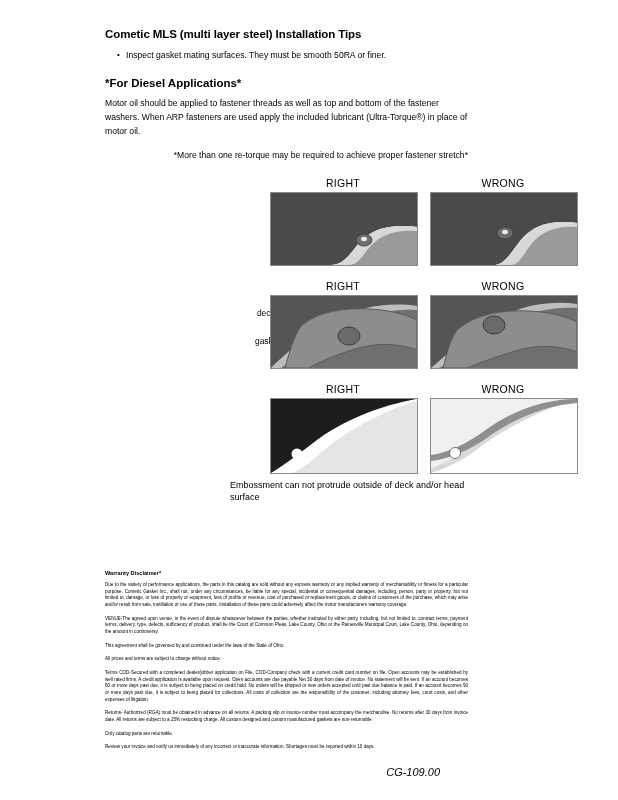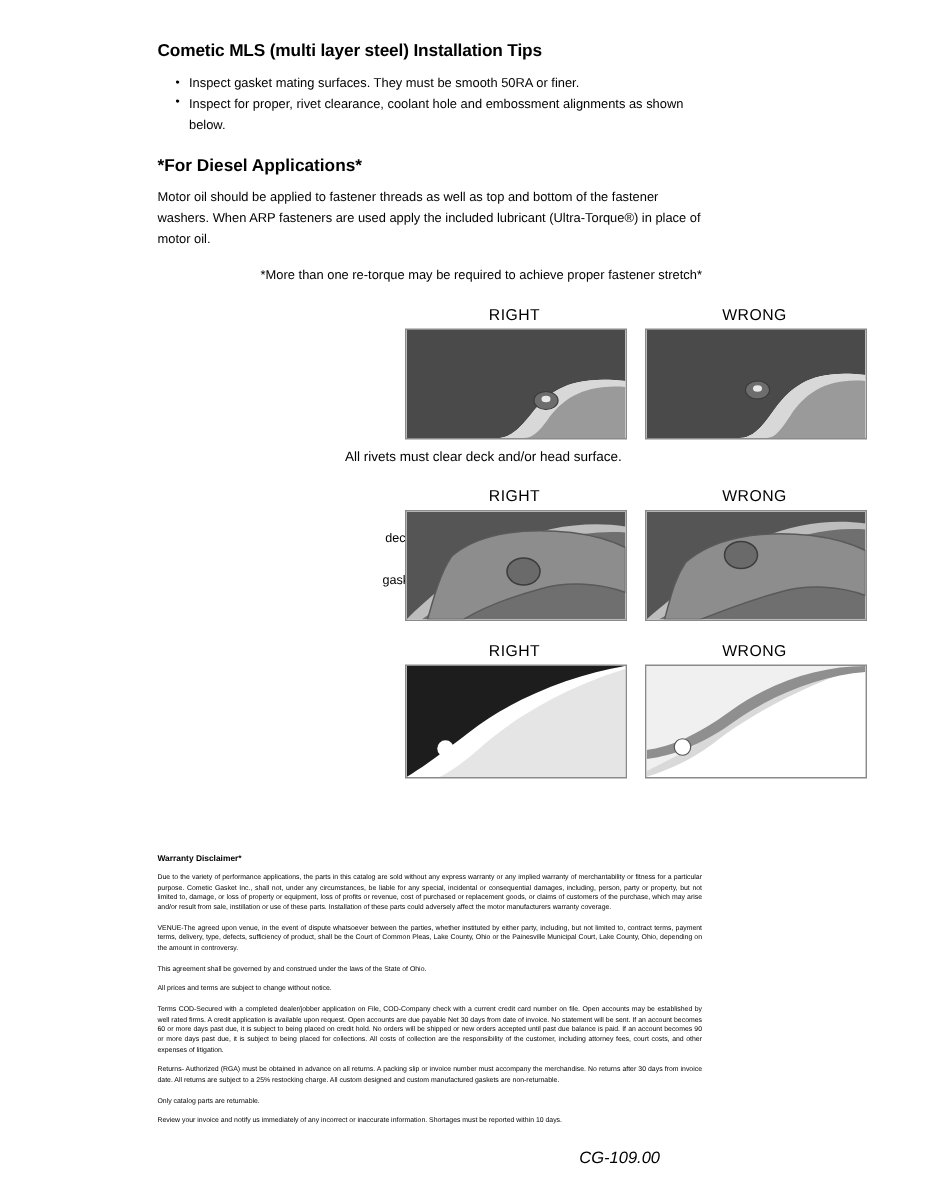--- a/index.html
+++ b/index.html
@@ -154,21 +154,20 @@
 </style>
 </head>
 <body>
 
 <div class="page">
 
   <h1 class="title">Cometic MLS (multi layer steel) Installation Tips</h1>
 
   <ul class="subbullets">
     <li>Inspect gasket mating surfaces.  They must be smooth 50RA or finer.</li>
-    <li>Inspect for proper, rivet clearance, coolant hole and embossment alignments as shown below.</li>
   </ul>
 
   <h2 class="section">*For Diesel Applications*</h2>
   <p class="body">Motor oil should be applied to fastener threads as well as top and bottom of the fastener washers. When ARP fasteners are used apply the included lubricant (Ultra-Torque®) in place of motor oil.</p>
   <p class="body last">*More than one re-torque may be required to achieve proper fastener stretch*</p>
 
   <div class="figures">
 
     <div class="figrow">
       <div class="figcol">
@@ -191,21 +190,20 @@
             <rect x="0" y="0" width="146" height="72" fill="#ffffff"></rect>
             <path d="M0 0 H146 V30 C112 26 98 36 86 52 C78 63 72 72 62 72 H0 Z" fill="#4a4a4a"></path>
             <path d="M146 30 V72 H62 C72 72 78 63 86 52 C98 36 112 26 146 30 Z" fill="#d8d8d8"></path>
             <path d="M146 34 C120 32 106 42 96 57 C90 66 86 72 80 72 H146 Z" fill="#9a9a9a"></path>
             <ellipse cx="74" cy="40" rx="8" ry="6" fill="#6d6d6d" stroke="#3a3a3a" stroke-width="0.8"></ellipse>
             <ellipse cx="74" cy="39" rx="3" ry="2.2" fill="#e8e8e8"></ellipse>
           </svg>
         </div>
       </div>
     </div>
-    <div class="caption">All rivets must clear deck and/or head surface.</div>
 
     <div style="position:relative; margin-top:14px;">
       <div class="callouts" style="top:18px;">
         <div>coolant hole on</div>
         <div>deck / head surface</div>
       </div>
       <div class="callouts" style="top:56px;">
         <div>gasket embossment</div>
       </div>
       <div class="callout-line" style="left:228px; top:27px; width:28px;"></div>
@@ -258,20 +256,21 @@
           <svg width="146" height="74" viewBox="0 0 146 74">
             <rect x="0" y="0" width="146" height="74" fill="#ffffff"></rect>
             <path d="M0 0 H146 C112 10 72 30 44 52 C28 64 12 70 0 74 Z" fill="#d9d9d9"></path>
             <path d="M0 0 H146 C116 4 76 20 48 42 C30 56 12 64 0 70 Z" fill="#f0f0f0"></path>
             <path d="M0 56 C16 54 34 46 56 30 C84 10 116 0 146 0 V4 C118 6 86 18 60 36 C38 52 18 60 0 62 Z" fill="#8f8f8f"></path>
             <circle cx="24" cy="54" r="5.5" fill="#ffffff" stroke="#555" stroke-width="0.8"></circle>
           </svg>
         </div>
       </div>
     </div>
+    <div class="caption">Embossment can not protrude outside of deck and/or head surface</div>
 
   </div>
 
   <div class="warranty">
     <h3>Warranty Disclaimer*</h3>
     <p>Due to the variety of performance applications, the parts in this catalog are sold without any express warranty or any implied warranty of merchantability or fitness for a particular purpose.  Cometic Gasket Inc., shall not, under any circumstances, be liable for any special, incidental or consequential damages, including, person, party or property, but not limited to, damage, or loss of property or equipment, loss of profits or revenue, cost of purchased or replacement goods, or claims of customers of the purchase, which may arise and/or result from sale, instillation or use of these parts.  Installation of these parts could adversely affect the motor manufacturers warranty coverage.</p>
     <p>VENUE-The agreed upon venue, in the event of dispute whatsoever between the parties, whether instituted by either party, including, but not limited to, contract terms, payment terms, delivery, type, defects, sufficiency of product, shall be the Court of Common Pleas, Lake County, Ohio or the Painesville Municipal Court, Lake County, Ohio, depending on the amount in controversy.</p>
     <p>This agreement shall be governed by and construed under the laws of the State of Ohio.</p>
     <p>All prices and terms are subject to change without notice.</p>
     <p>Terms COD-Secured with a completed dealer/jobber application on File, COD-Company check with a current credit card number on file.  Open accounts may be established by well rated firms.  A credit application is available upon request.  Open accounts are due payable Net 30 days from date of invoice.  No statement will be sent.  If an account becomes 60 or more days past due, it is subject to being placed on credit hold.  No orders will be shipped or new orders accepted until past due balance is paid.  If an account becomes 90 or more days past due, it is subject to being placed for collections.  All costs of collection are the responsibility of the customer, including attorney fees, court costs, and other expenses of litigation.</p>

